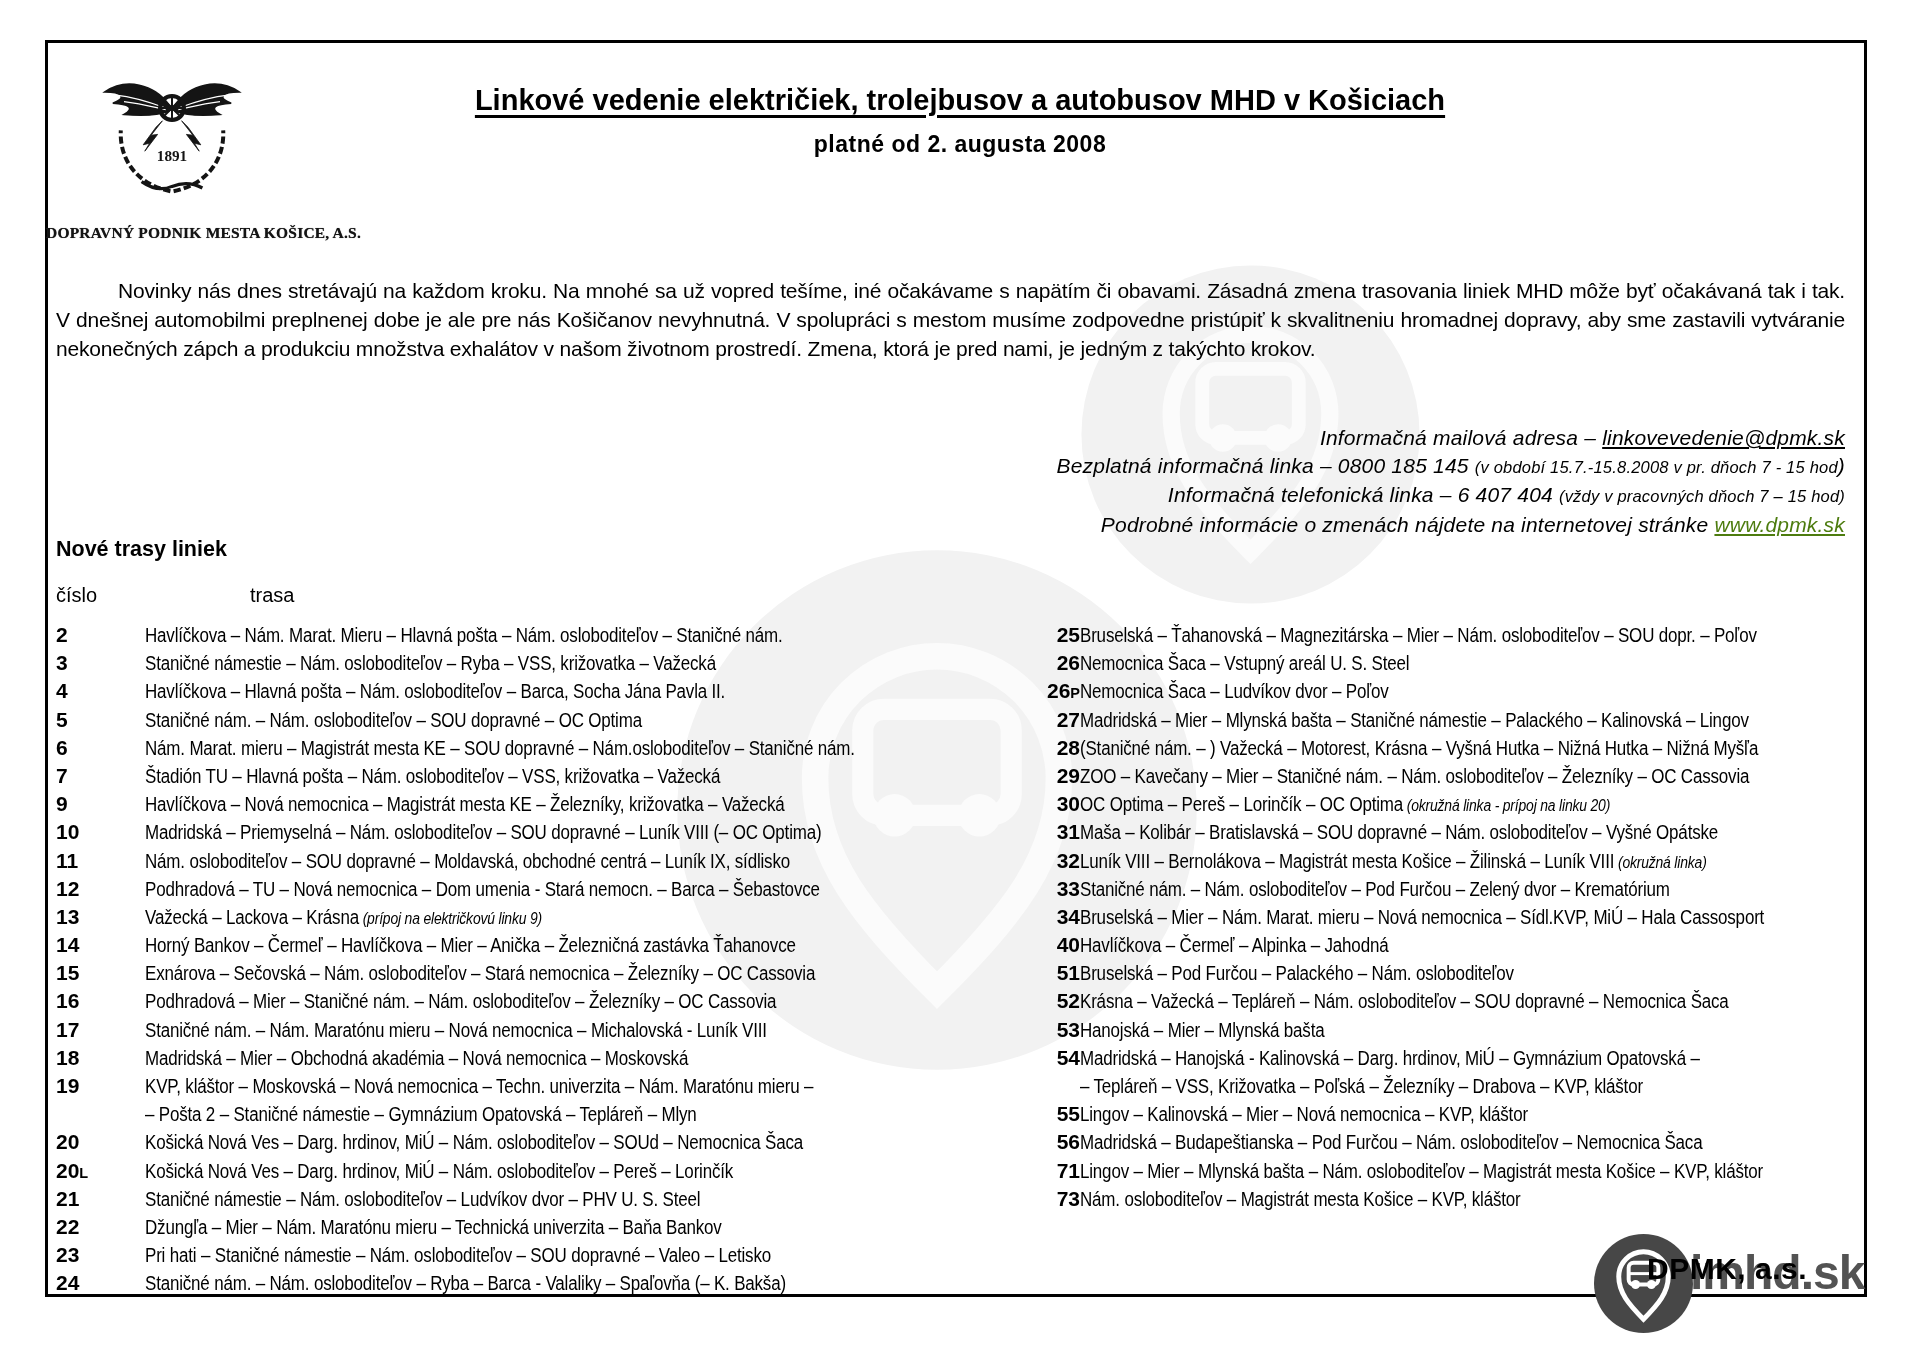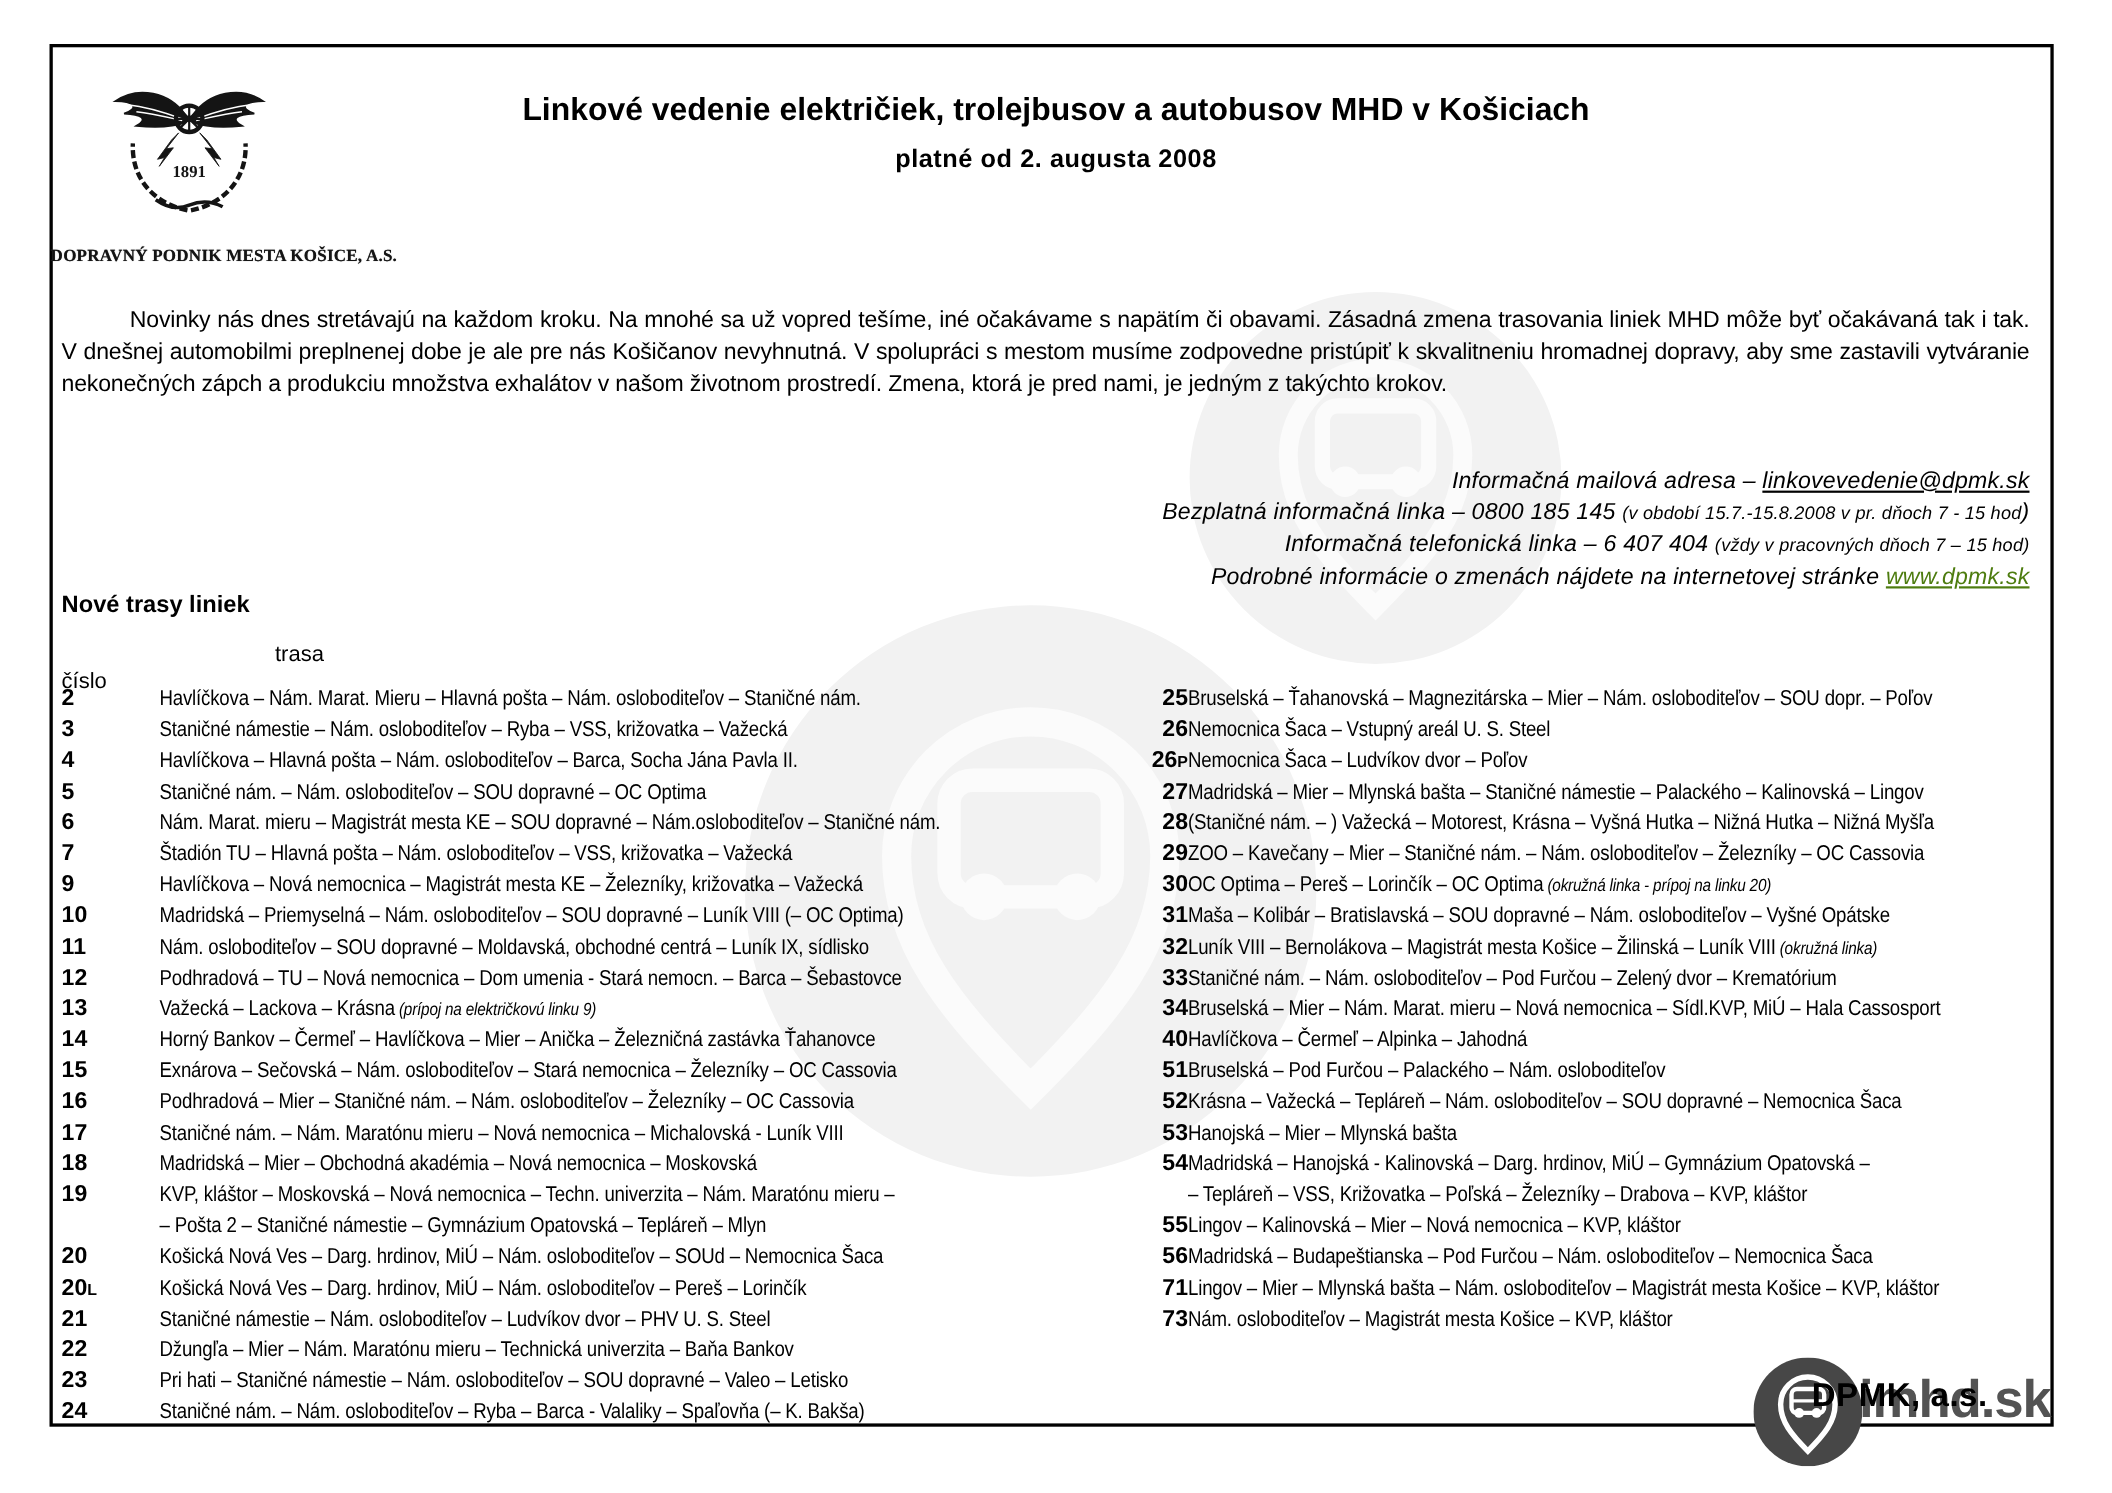--- a/index.html
+++ b/index.html
@@ -13,35 +13,35 @@
   .watermark{position:absolute;z-index:0;}
   .wm1{left:672px;top:545px;width:530px;height:530px;}
   .wm2{left:1078px;top:262px;width:345px;height:345px;}
   
   .emblem{position:absolute;left:92px;top:56px;width:160px;height:152px;z-index:2;}
   .orgname{position:absolute;left:46px;top:224px;width:320px;z-index:2;
     font-family:"Liberation Serif",serif;font-weight:bold;font-size:15.5px;
     letter-spacing:0.2px;color:#141414;text-shadow:0 0 0.7px #444;}
   .title{position:absolute;left:130px;top:84px;width:1660px;text-align:center;
     font-size:29px;font-weight:bold;z-index:2;}
-  .title span{text-decoration-thickness:3px;text-underline-offset:5px;}
+  .title span{text-decoration:underline;text-decoration-thickness:3px;text-underline-offset:5px;}
   .subtitle{position:absolute;left:130px;top:131px;width:1660px;text-align:center;
     font-size:23px;font-weight:bold;letter-spacing:0.5px;z-index:2;}
   
   .intro{position:absolute;left:56px;top:276px;width:1789px;z-index:2;
     font-size:21px;line-height:29px;text-align:justify;text-indent:62px;letter-spacing:-0.2px;}
   
   .contacts{position:absolute;right:75px;top:424px;text-align:right;z-index:2;
     font-style:italic;font-size:21px;line-height:27.5px;letter-spacing:0.2px;}
   .contacts .note{font-size:16.5px;}
   .link-black{color:#000;text-decoration:underline;cursor:pointer;}
   .link-blue{color:#4d7c0f;text-decoration:underline;cursor:pointer;}
   
   .routes-heading{position:absolute;left:56px;top:537px;font-size:21.5px;font-weight:bold;z-index:2;}
-  .col-head-num{position:absolute;left:56px;top:584px;font-size:20px;z-index:2;margin-top:24px;}
+  .col-head-num{position:absolute;left:56px;top:584px;font-size:20px;z-index:2;}
   .col-head-route{position:absolute;left:240px;top:584px;font-size:20px;z-index:2;margin-left:10px;}
   .route-col{position:absolute;top:621px;z-index:2;}
   #col-left{left:56px;width:950px;}
   #col-right{left:1004px;width:905px;text-align:right;}
   .route-row{display:flex;align-items:baseline;height:28.2px;line-height:28.2px;white-space:nowrap;}
   .route-num{font-weight:bold;font-size:21px;flex:0 0 auto;}
   #col-left .route-num{width:89px;}
   #col-right .route-num{width:76px;}
   .num-suffix{font-size:14.5px;font-weight:bold;}
   .route-text{font-size:19.5px;letter-spacing:-0.2px;transform:scaleX(0.87);transform-origin:left center;}

